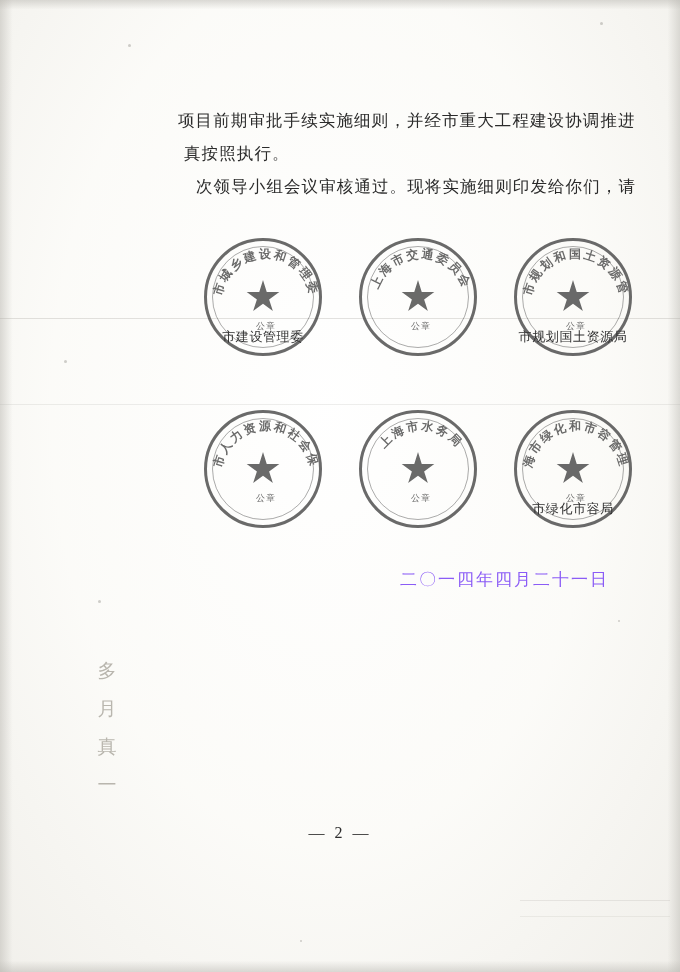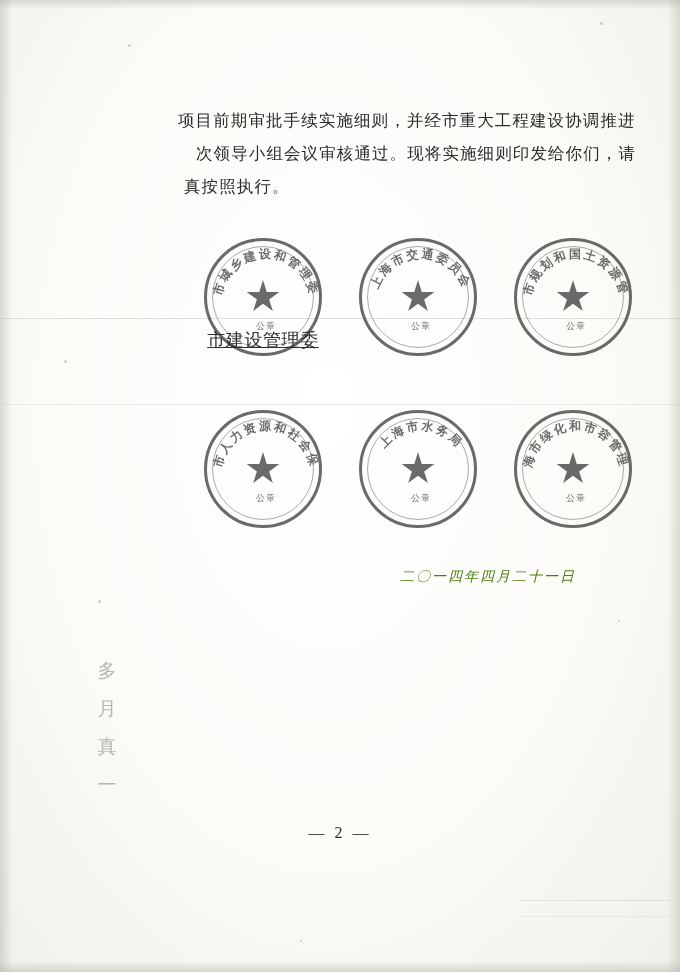--- a/index.html
+++ b/index.html
@@ -153,37 +153,35 @@
     bottom: 20px;
     width: 118px;
     text-align: center;
     font-size: 9px;
     color: #4a4a4a;
     letter-spacing: 1px;
   }
   .seal-label {
     position: relative;
     margin-top: -28px;
-    font-size: 18px;
+    font-size: 13px;
     color: #2f2f2f;
     letter-spacing: 0.6px;
     white-space: nowrap;
-    text-decoration: underline;
   }
 
   
   .date-line {
     position: absolute;
     left: 400px;
     top: 568px;
-    font-size: 14px;
+    font-size: 17px;
     letter-spacing: 2px;
-    color: #4d7c0f;
+    color: #8b5cf6;
     white-space: nowrap;
-    font-style: italic;
   }
 
   
   .margin-note {
     position: absolute;
     left: 88px;
     top: 652px;
     width: 40px;
     font-size: 19px;
     line-height: 38px;
@@ -235,22 +233,22 @@
   <div class="speck" style="left:600px;top:22px;width:3px;height:3px;"></div>
   <div class="speck" style="left:64px;top:360px;width:3px;height:3px;"></div>
   <div class="speck" style="left:98px;top:600px;width:3px;height:3px;"></div>
   <div class="speck" style="left:618px;top:620px;width:2px;height:2px;"></div>
   <div class="speck" style="left:300px;top:940px;width:2px;height:2px;"></div>
 
   <div class="content">
 
     <div class="body-text">
       <span class="line">项目前期审批手续实施细则，并经市重大工程建设协调推进</span>
+      <span class="line indent2">真按照执行。</span>
       <span class="line indent1">次领导小组会议审核通过。现将实施细则印发给你们，请</span>
-      <span class="line indent2">真按照执行。</span>
     </div>
 
     <div class="seals">
 
       <div class="seal-row">
 
         <div class="seal-cell" style="left:0px;">
           <div class="seal">
             <div class="inner-ring"></div>
             <div class="arc-text">
@@ -290,20 +288,21 @@
               <svg viewBox="0 0 118 118">
                 <defs>
                     <path id="arc2" d="M 14,62 A 45,45 0 0 1 104,62"></path>
                   </defs>
                 <text><textPath href="#arc2" startOffset="50%" text-anchor="middle">上海市规划和国土资源管理局</textPath></text>
               </svg>
             </div>
             <div class="star"></div>
             <div class="bottom-text">公章</div>
           </div>
+          <div class="seal-label">市规划国土资源局</div>
         </div>
 
       </div>
 
       <div class="seal-row">
 
         <div class="seal-cell" style="left:0px;">
           <div class="seal">
             <div class="inner-ring"></div>
             <div class="arc-text">
@@ -342,20 +341,21 @@
               <svg viewBox="0 0 118 118">
                 <defs>
                     <path id="arc5" d="M 14,62 A 45,45 0 0 1 104,62"></path>
                   </defs>
                 <text><textPath href="#arc5" startOffset="50%" text-anchor="middle">上海市绿化和市容管理局</textPath></text>
               </svg>
             </div>
             <div class="star"></div>
             <div class="bottom-text">公章</div>
           </div>
+          <div class="seal-label">市绿化市容局</div>
         </div>
 
       </div>
     </div>
 
     <div class="date-line">二〇一四年四月二十一日</div>
 
     <div class="margin-note">
       <div>多</div>
       <div>月</div>

